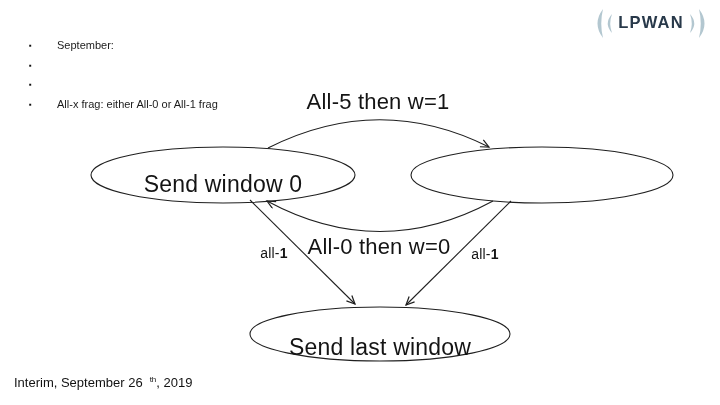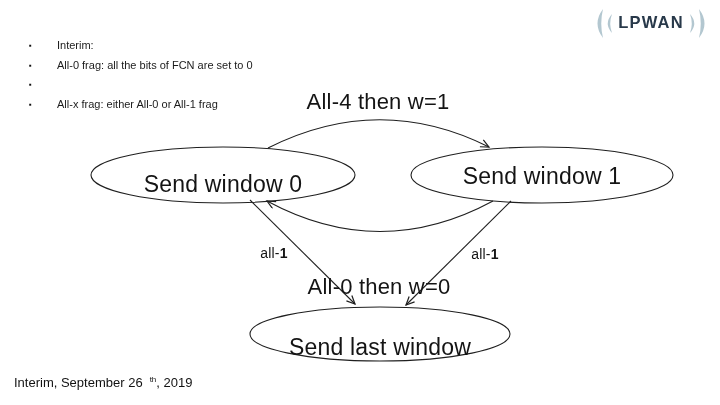--- a/index.html
+++ b/index.html
@@ -51,25 +51,24 @@
   .footer sup{font-size:8px;vertical-align:super;line-height:0;padding-left:7px;}
 </style>
 </head>
 <body>
 
 <div class="slide">
 
   <ul class="notes">
     <li>
       <span class="blt">▪</span>
-      <span>Interim:</span>
+      <span>September:</span>
     </li>
     <li>
       <span class="blt">▪</span>
-      <span>All-0 frag: all the bits of FCN are set to 0</span>
     </li>
     <li>
       <span class="blt">▪</span>
     </li>
     <li>
       <span class="blt">▪</span>
       <span>All-x frag: either All-0 or All-1 frag</span>
     </li>
   </ul>
 
@@ -94,24 +93,23 @@
     <ellipse cx="542" cy="175" rx="131" ry="28" fill="#ffffff" stroke="#1f1f1f" stroke-width="1.1"></ellipse>
     <ellipse cx="380" cy="334" rx="130" ry="27" fill="#ffffff" stroke="#1f1f1f" stroke-width="1.1"></ellipse>
 
     <path d="M268,148 Q379,92 489,147" fill="none" stroke="#1f1f1f" stroke-width="1.1" marker-end="url(#arw)"></path>
     <path d="M493,201 Q380,262 267,201" fill="none" stroke="#1f1f1f" stroke-width="1.1" marker-end="url(#arw)"></path>
     <path d="M250,200 L355,304" fill="none" stroke="#1f1f1f" stroke-width="1.1" marker-end="url(#arw)"></path>
     <path d="M511,201 L406,305" fill="none" stroke="#1f1f1f" stroke-width="1.1" marker-end="url(#arw)"></path>
   </svg>
 
   <div class="dlabel node-label" style="left:223px;top:184px;">Send window 0</div>
-  <div class="dlabel node-label" style="left:542px;top:176px;">Send window 1</div>
   <div class="dlabel node-label" style="left:380px;top:347px;">Send last window</div>
 
-  <div class="dlabel edge-label" style="left:378px;top:102px;">All-4 then w=1</div>
-  <div class="dlabel edge-label" style="left:379px;top:247px;margin-top:40px;">All-0 then w=0</div>
+  <div class="dlabel edge-label" style="left:378px;top:102px;">All-5 then w=1</div>
+  <div class="dlabel edge-label" style="left:379px;top:247px;">All-0 then w=0</div>
 
   <div class="dlabel edge-label-sm" style="left:274px;top:253px;"><span>all-</span><b>1</b></div>
   <div class="dlabel edge-label-sm" style="left:485px;top:254px;"><span>all-</span><b>1</b></div>
 
   <div class="footer"><span>Interim, September 26</span><sup>th</sup><span>, 2019</span></div>
 
 </div>
 
 </body></html>

